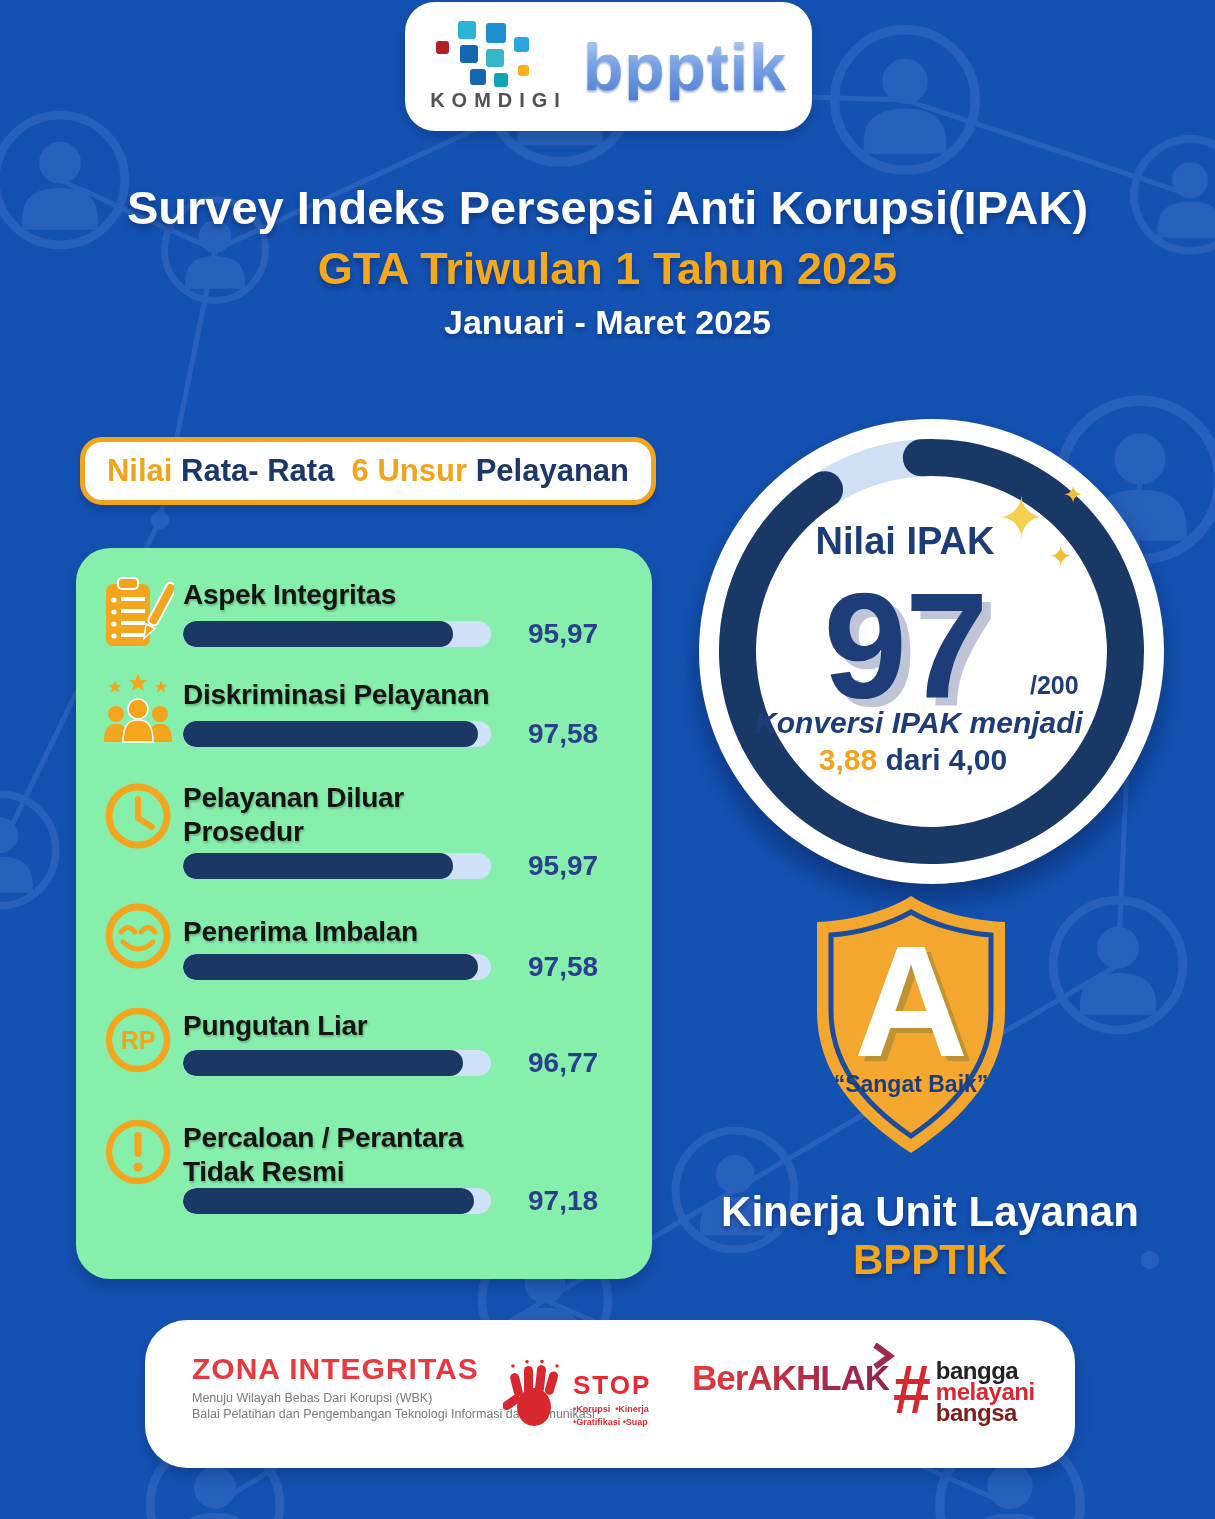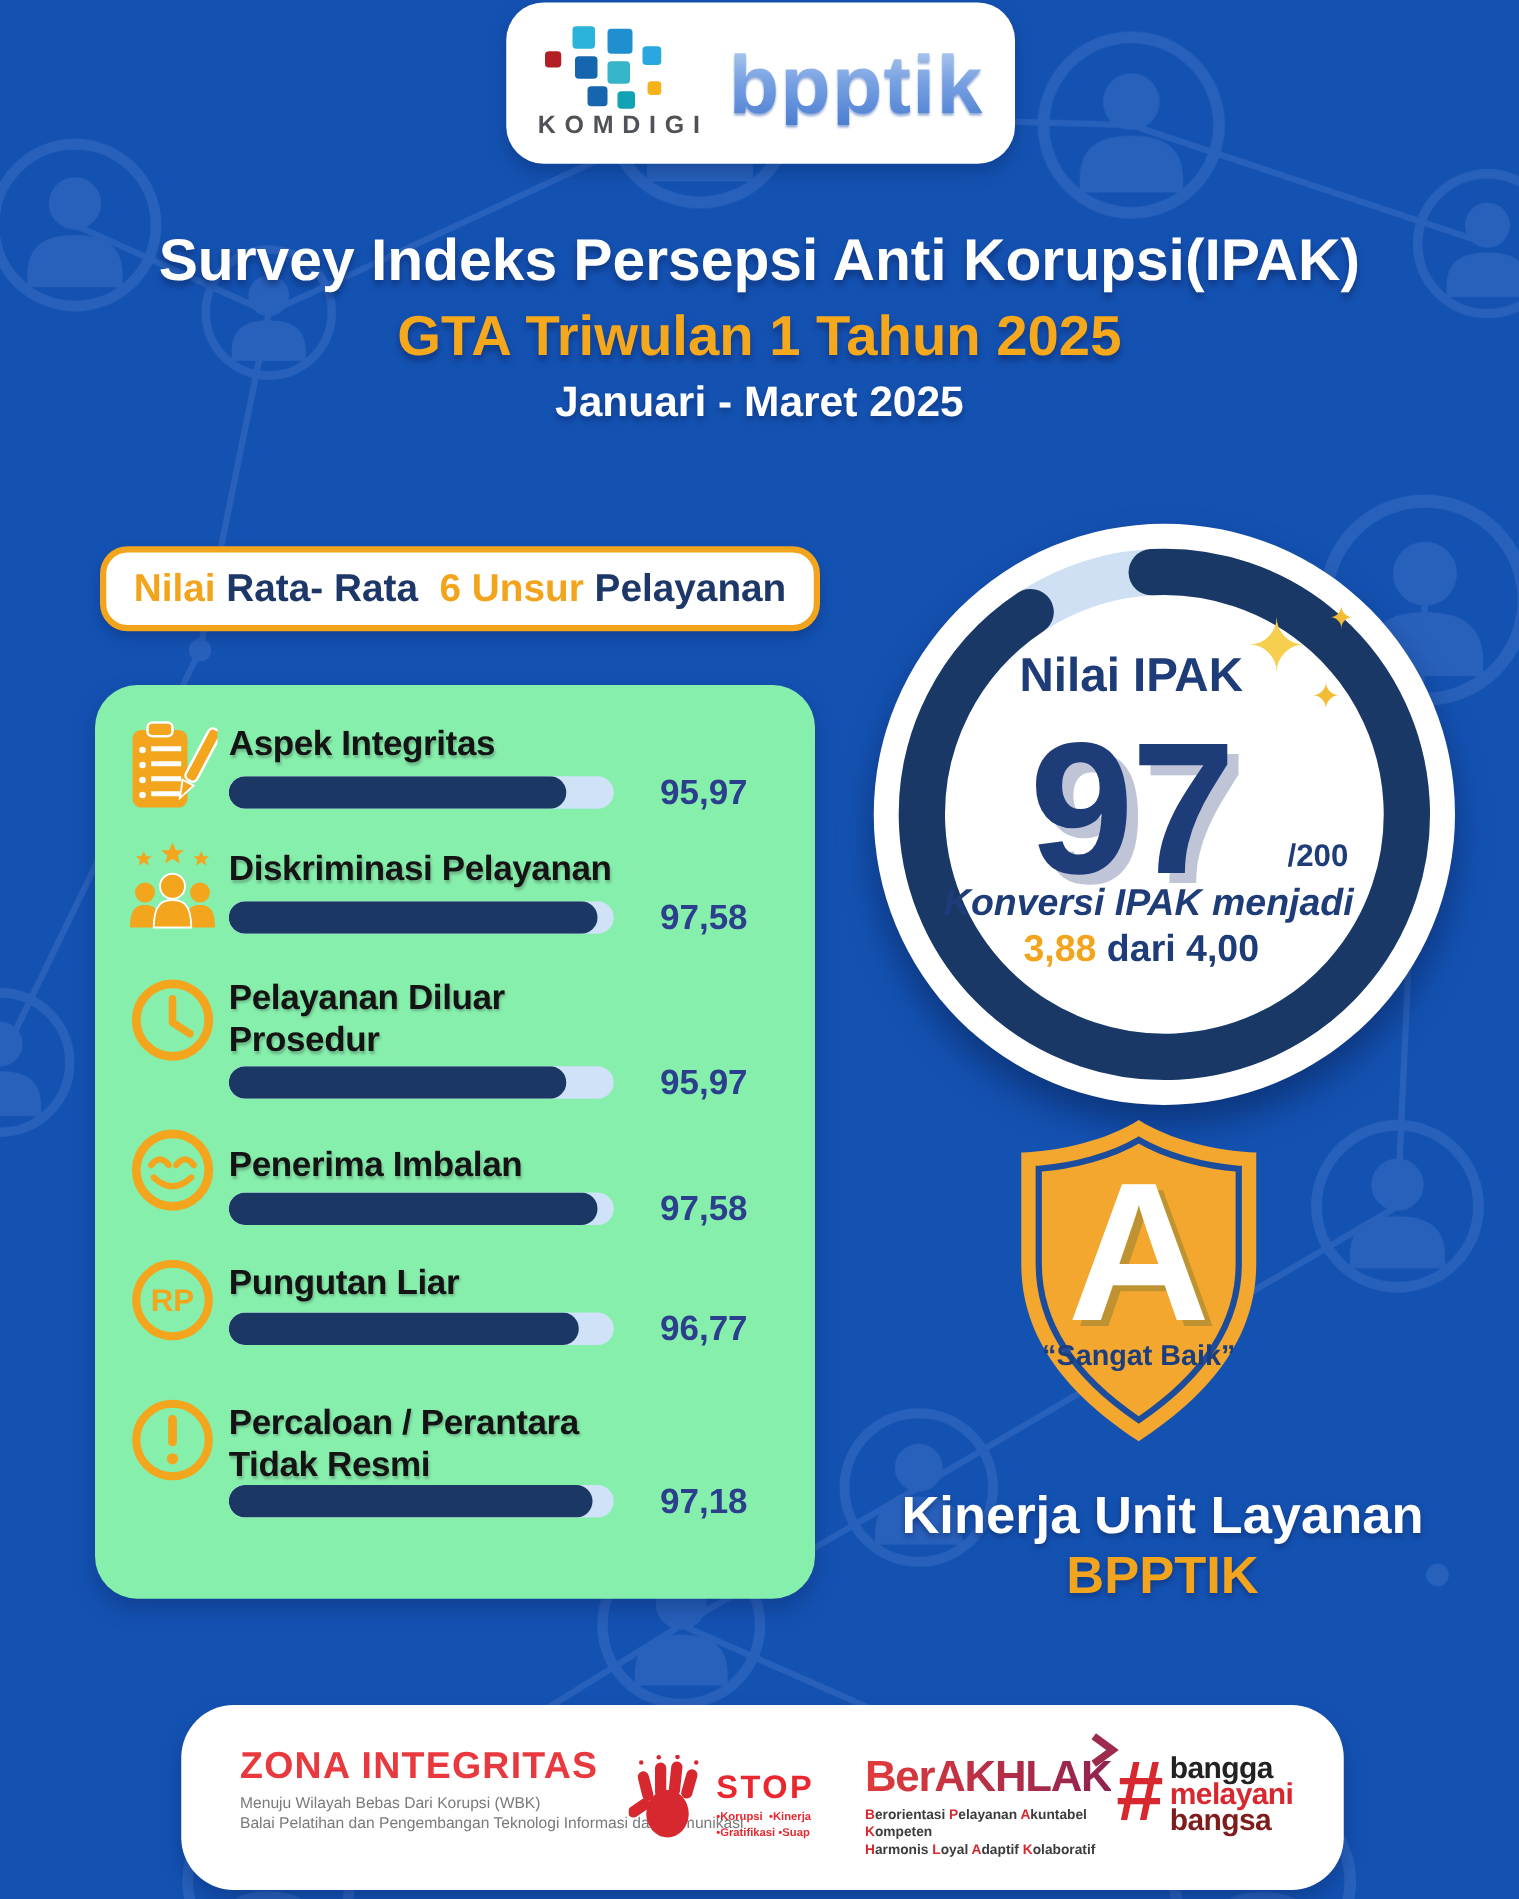--- a/index.html
+++ b/index.html
@@ -74,21 +74,21 @@
   .conv2 span{white-space:pre;}
   
   .shield{position:absolute;left:806px;top:891px;width:210px;height:270px;}
   
   .kinerja{position:absolute;left:700px;top:1188px;width:460px;text-align:center;
     font-size:42px;font-weight:bold;color:#fff;text-shadow:0 3px 5px rgba(8,28,80,.5);}
   .unit-name{position:absolute;left:700px;top:1236px;width:460px;text-align:center;
     font-size:42px;font-weight:bold;color:#f2a41d;text-shadow:0 3px 5px rgba(8,28,80,.5);}
   
   .footer{position:absolute;left:145px;top:1320px;width:930px;height:148px;background:#fff;
-    border-radius:42px;box-shadow:0 8px 16px rgba(8,28,80,.3);margin-top:44px;}
+    border-radius:42px;box-shadow:0 8px 16px rgba(8,28,80,.3);}
   .zona{position:absolute;left:47px;top:32px;}
   .zona-title{font-size:30px;font-weight:bold;color:#e8393f;letter-spacing:1px;}
   .zona-sub{font-size:12.5px;color:#7a7a7a;margin-top:4px;line-height:16px;}
   .stop{position:absolute;left:358px;top:40px;display:flex;gap:8px;align-items:center;}
   .stop-col{margin-top:6px;}
   .stop-title{font-size:26px;font-weight:bold;color:#e8272f;letter-spacing:2px;}
   .stop-line{font-size:9px;color:#e8272f;font-weight:bold;margin-top:3px;white-space:pre;}
   .berakhlak{position:absolute;left:547px;top:38px;width:218px;}
   .ber-title{position:relative;display:inline-block;font-size:35px;font-weight:bold;letter-spacing:-1px;
     background:linear-gradient(90deg,#e23b3b,#8e2350);-webkit-background-clip:text;background-clip:text;color:transparent;}
@@ -332,24 +332,20 @@
         <div class="stop-line">•Gratifikasi •Suap</div>
       </div>
     </div>
 
     <div class="berakhlak">
       <div class="ber-title"><span>BerAKHLAK</span>
         <svg class="ber-arrow" width="24" height="28" viewBox="0 0 24 28">
           <path d="M4 25 L19 14 L4 3" fill="none" stroke="#9c2b4e" stroke-width="6"></path>
         </svg>
       </div>
-      <div class="ber-lines">
-        <div><span class="cap">B</span>erorientasi <span class="cap">P</span>elayanan <span class="cap">A</span>kuntabel <span class="cap">K</span>ompeten</div>
-        <div><span class="cap">H</span>armonis <span class="cap">L</span>oyal <span class="cap">A</span>daptif <span class="cap">K</span>olaboratif</div>
-      </div>
     </div>
 
     <div class="bangga">
       <div class="bangga-hash">#</div>
       <div class="bangga-words">
         <div class="bw1">bangga</div>
         <div class="bw2">melayani</div>
         <div class="bw3">bangsa</div>
       </div>
     </div>

